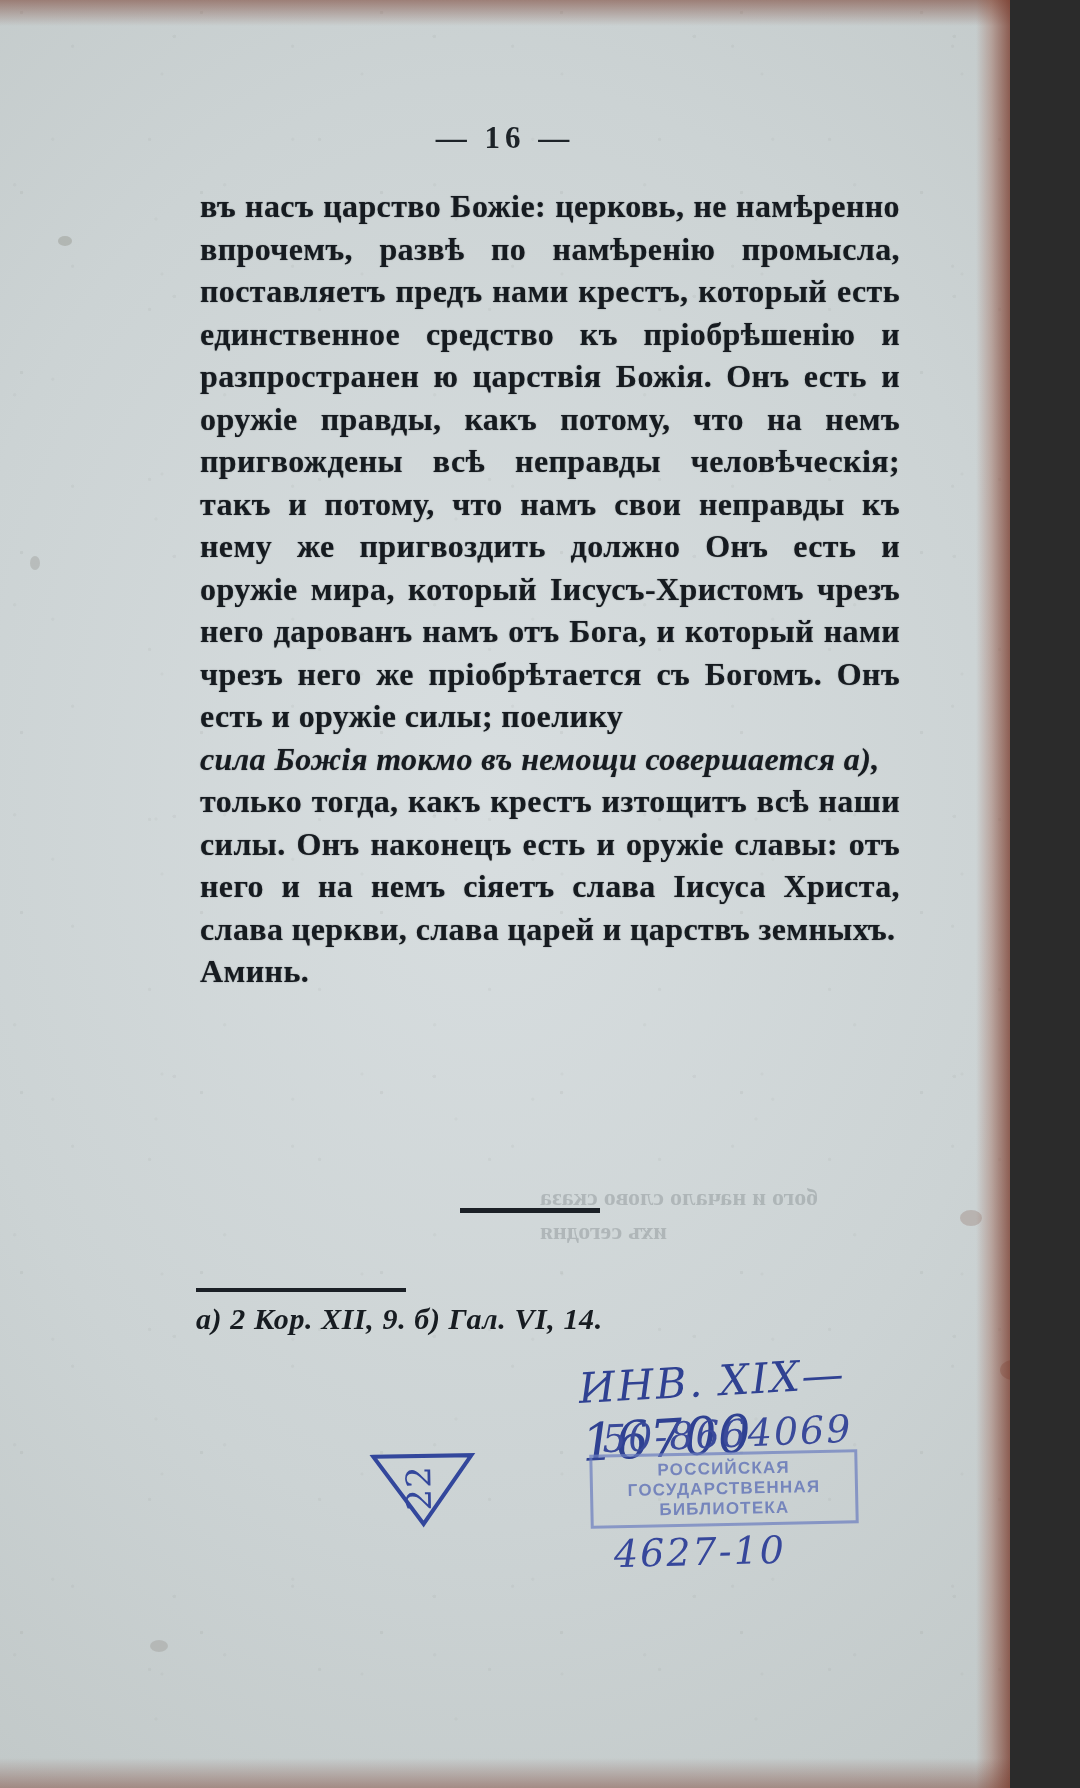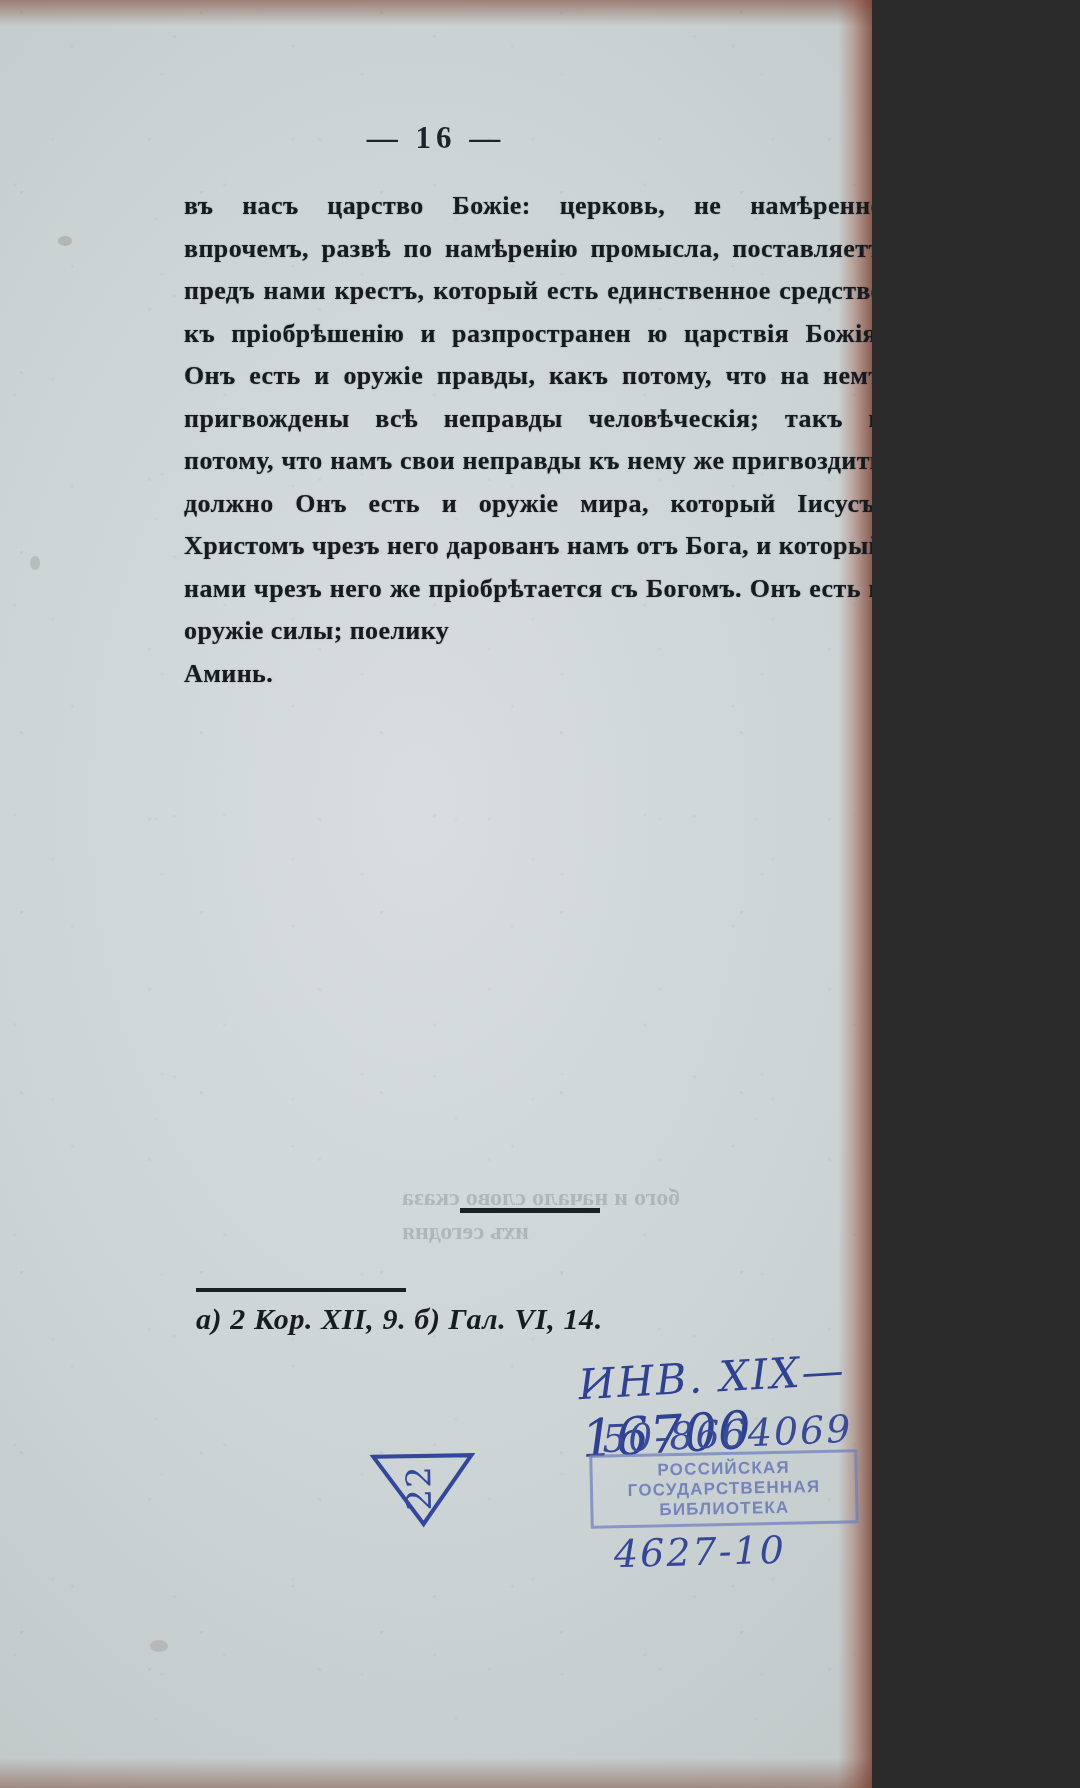--- a/index.html
+++ b/index.html
@@ -2,21 +2,21 @@
 <html><head>
 <meta charset="utf-8">
 <style>
   html, body {
     margin: 0;
     padding: 0;
     background: #2b2b2b;
   }
   #page {
     position: relative;
-    width: 872px;
+    width: 1010px;
     height: 1788px;
     overflow: hidden;
     background: #5eead4;
     font-family: "Liberation Serif", serif;
   }
   
   #paper {
     position: absolute;
     inset: 0;
     background:
@@ -67,25 +67,25 @@
     top: 120px;
     left: 0; right: 0;
     text-align: center;
     font-size: 31px;
     letter-spacing: 5px;
     color: #1d2328;
     font-weight: 600;
   }
   #body-text {
     position: absolute;
-    left: 184px;
+    left: 200px;
     top: 185px;
     width: 700px;
     color: #161b20;
-    font-size: 26px;
+    font-size: 32px;
     line-height: 42.5px;
     text-align: justify;
     letter-spacing: .4px;
     font-weight: 600;
     text-shadow: 0 0 1.2px rgba(20,24,28,.55);
   }
   #body-text p { margin: 0; }
   #body-text p.indent { text-indent: 54px; }
   .ital { font-style: italic; }
   
@@ -228,20 +228,22 @@
   <div id="edge-top"></div>
   <div id="edge-right"></div>
   <div id="edge-bottom"></div>
 
   <div class="page-number">— 16 —</div>
 
   <div class="showthrough">бого и начало слово сказа ихъ сегодня</div>
 
   <div id="body-text">
     <p>въ насъ царство Божіе: церковь, не намѣренно впрочемъ, развѣ по намѣренію промысла, поставляетъ предъ нами крестъ, который есть единственное средство къ пріобрѣшенію и разпространен ю царствія Божія. Онъ есть и оружіе правды, какъ потому, что на немъ пригвождены всѣ неправды человѣческія; такъ и потому, что намъ свои неправды къ нему же пригвоздить должно Онъ есть и оружіе мира, который Іисусъ-Христомъ чрезъ него дарованъ намъ отъ Бога, и который нами чрезъ него же пріобрѣтается съ Богомъ. Онъ есть и оружіе силы; поелику</p>
+    <p class="ital">сила Божія токмо въ немощи совершается а),</p>
+    <p>только тогда, какъ крестъ изтощитъ всѣ наши силы. Онъ наконецъ есть и оружіе славы: отъ него и на немъ сіяетъ слава Іисуса Христа, слава церкви, слава царей и царствъ земныхъ.</p>
     <p>Аминь.</p>
   </div>
 
   <div class="divider-rule"></div>
   <div class="footnote-rule"></div>
   <div class="footnote">а) 2 Кор. XII, 9. б) Гал. VI, 14.</div>
 
   <div class="handwritten" id="inv-number">
     <span>ИНВ. XIX—</span><span class="big">16700</span>
   </div>

